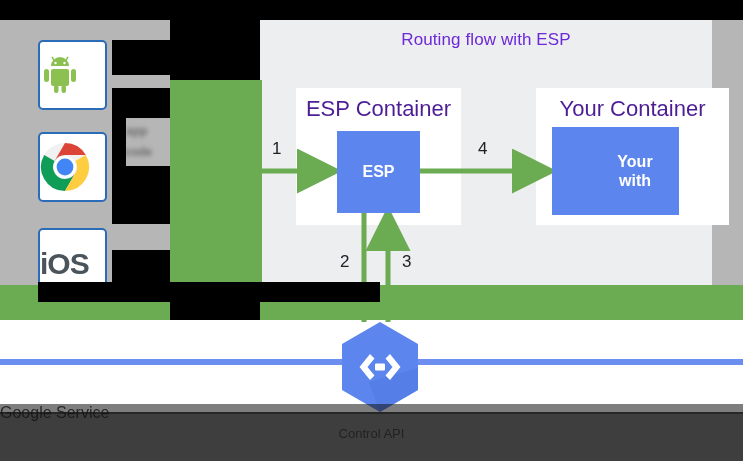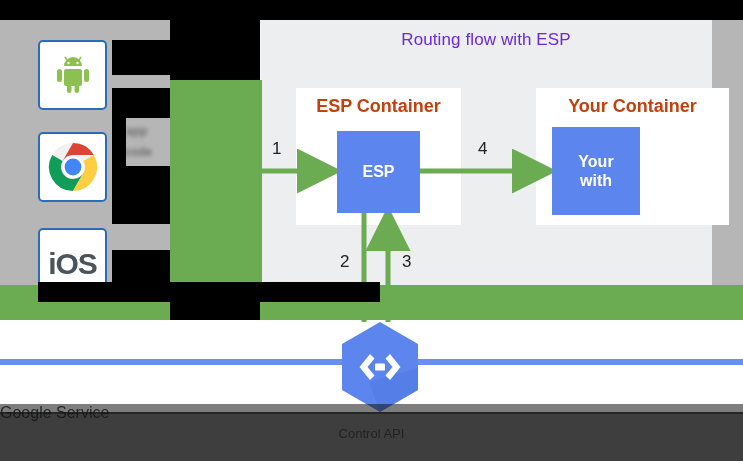--- a/index.html
+++ b/index.html
@@ -15,47 +15,47 @@
   #diagram-panel{left:260px;top:20px;width:452px;height:265px;background:#eceeef;}
 
   #panel-title{position:absolute;left:260px;top:30px;width:452px;text-align:center;
       font-size:17px;color:#6d28d9;letter-spacing:.1px;}
 
   
   .container-card{position:absolute;background:#ffffff;}
   #esp-container{left:296px;top:88px;width:165px;height:137px;}
   #your-container{left:512px;top:88px;width:193px;height:137px;margin-left:24px;}
   .container-label{position:absolute;width:100%;top:8px;text-align:center;
-      font-size:18px;color:#c2410c;font-weight:bold;}
+      font-size:22px;color:#4c1d95;}
 
   
   .blue-box{position:absolute;background:#5c85ee;display:flex;align-items:center;
       justify-content:center;text-align:center;color:#fff;font-weight:bold;
       font-size:16px;line-height:1.2;}
   #esp-box{left:337px;top:131px;width:83px;height:82px;}
-  #your-code-box{left:552px;top:127px;width:88px;height:88px;}
+  #your-code-box{left:552px;top:127px;width:88px;height:88px;padding-left:39px;}
 
   
   #flow-svg{position:absolute;left:0;top:0;width:743px;height:461px;pointer-events:none;}
 
   
   #green-rect{left:170px;top:80px;width:92px;height:202px;background:#6bab51;}
   
   #green-band{left:0;top:285px;width:743px;height:35px;background:#6bab51;}
 
   .step-num{position:absolute;font-size:17px;color:#202124;}
   #n1{left:272px;top:139px;}
   #n2{left:340px;top:252px;}
   #n3{left:402px;top:252px;}
   #n4{left:478px;top:139px;}
 
   
   .device-card{position:absolute;width:69px;height:70px;background:#fff;
       border:2px solid #2b6cb8;border-radius:5px;display:flex;align-items:center;
-      justify-content:center;box-sizing:border-box;}
+      justify-content:flex-start;box-sizing:border-box;}
   #card-android{left:38px;top:40px;}
   #card-chrome{left:38px;top:132px;}
   #card-ios{left:38px;top:228px;height:72px;}
   #ios-text{font-size:30px;font-weight:bold;color:#4a545a;letter-spacing:-1px;}
 
   .blur-text{position:absolute;color:#6e6e6e;font-size:12px;font-weight:bold;
       filter:blur(2.2px);}
   #blur1{left:126px;top:124px;}
   #blur2{left:124px;top:145px;}
 

